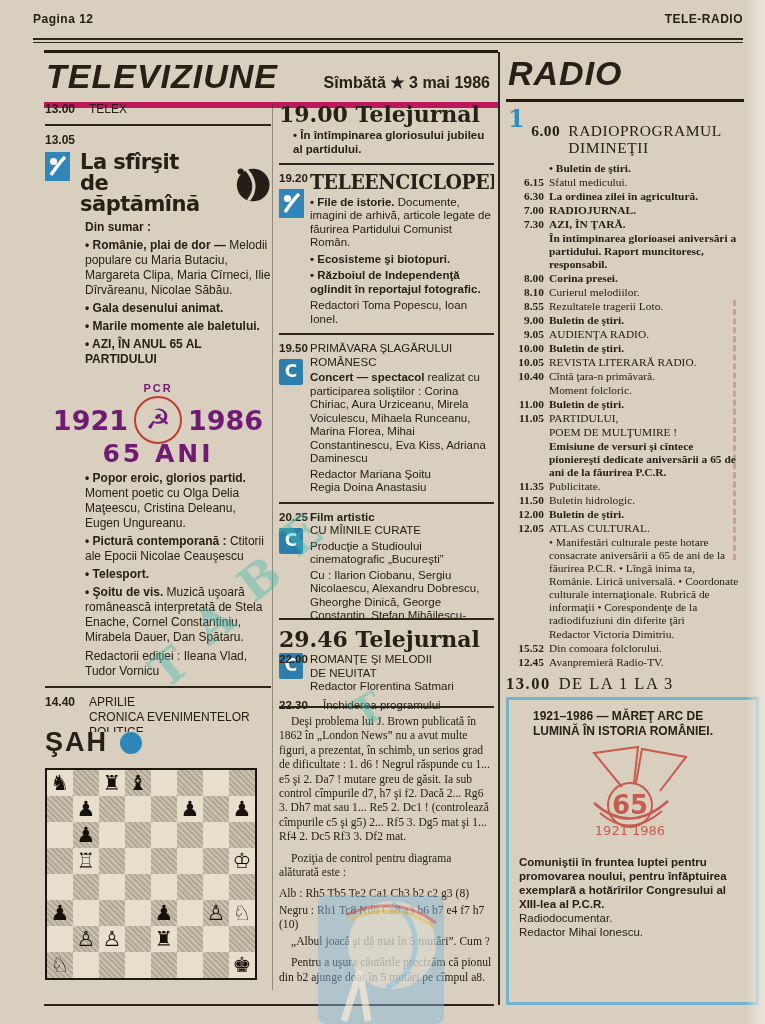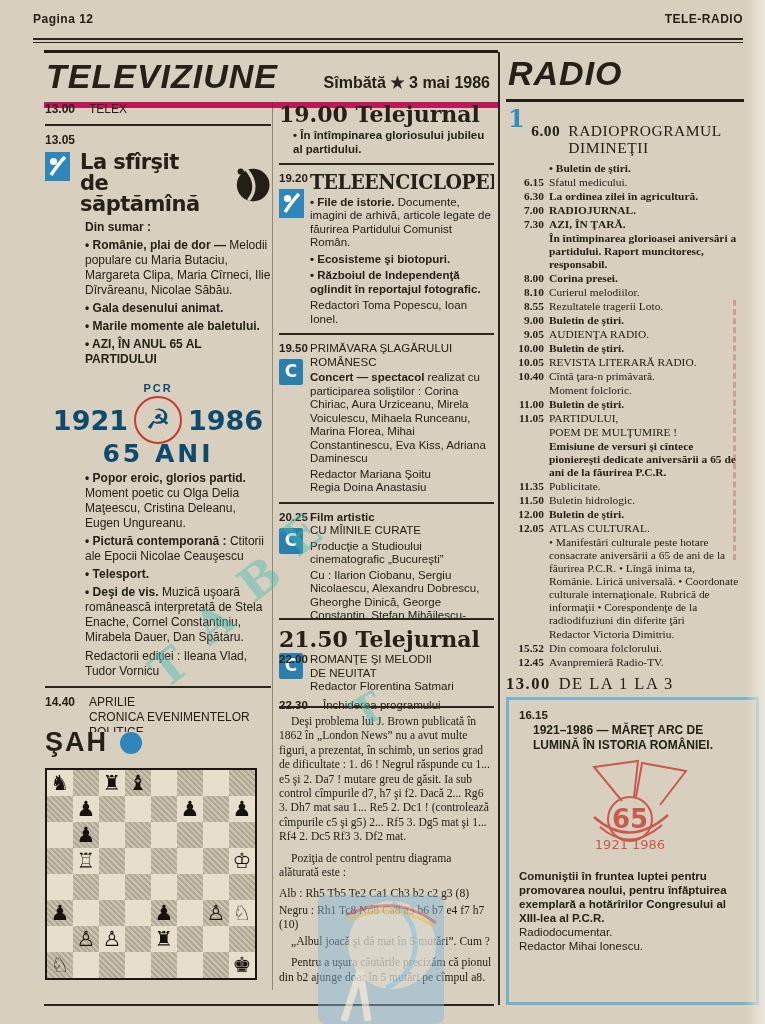--- a/index.html
+++ b/index.html
@@ -31,21 +31,21 @@
   .trow .time{min-width:36px;}
   .indent{margin-left:40px;}
   .bullet{margin:3px 0;}
   .bullet::before{content:"• ";font-weight:700;}
   .lead{font-weight:700;}
   
   .tvicon{width:25px;height:29px;background:#2f86bb;display:inline-flex;align-items:center;justify-content:center;}
   .logohead{display:flex;gap:10px;margin-top:4px;}
   .logoblock{font-family:"DejaVu Sans",sans-serif;font-weight:800;font-size:21px;line-height:21px;letter-spacing:-0.5px;display:flex;align-items:center;gap:4px;}
   
-  .emblem{color:#0c4a6e;text-align:center;margin:14px 0 10px 0;}
+  .emblem{color:#701a75;text-align:center;margin:14px 0 10px 0;}
   .emblem .pcr{font-size:11px;font-weight:800;letter-spacing:2px;}
   .emblem .erow{display:flex;align-items:center;justify-content:center;gap:6px;}
   .emblem .yr{font-size:27px;font-weight:800;font-family:"DejaVu Sans",sans-serif;}
   .wreath{width:44px;height:44px;border:2px solid #c23b2c;border-radius:50%;display:flex;align-items:center;justify-content:center;font-size:28px;line-height:1;}
   .emblem .ani{font-size:25px;font-weight:800;letter-spacing:3px;margin-top:2px;font-family:"DejaVu Sans",sans-serif;}
   
   .bigtitle{font-family:"DejaVu Serif",serif;font-weight:700;font-size:22px;line-height:24px;margin:2px 0;}
   .dispname{font-family:"DejaVu Serif",serif;font-weight:700;font-size:21px;letter-spacing:-0.5px;display:inline-block;transform:scaleX(.9);transform-origin:left;margin:3px 0;}
   .prog{position:relative;padding-left:31px;}
   .prog .time{position:absolute;left:0;top:0;}
@@ -164,21 +164,21 @@
 
     <div class="indent">
       <div>
 
           <p class="bullet"><span class="lead">Popor eroic, glorios partid.</span><span> Moment poetic cu Olga Delia Maţeescu, Cristina Deleanu, Eugen Ungureanu.</span></p>
 
           <p class="bullet"><span class="lead">Pictură contemporană :</span><span> Ctitorii ale Epocii Nicolae Ceauşescu</span></p>
 
           <p class="bullet"><span class="lead">Telesport.</span><span></span></p>
 
-          <p class="bullet"><span class="lead">Deşi de vis.</span><span> Muzică uşoară românească interpretată de Stela Enache, Cornel Constantiniu, Mirabela Dauer, Dan Spătaru.</span></p>
+          <p class="bullet"><span class="lead">Şoitu de vis.</span><span> Muzică uşoară românească interpretată de Stela Enache, Cornel Constantiniu, Mirabela Dauer, Dan Spătaru.</span></p>
         </div>
       <p style="margin:4px 0 0 0;">Redactorii ediţiei : Ileana Vlad, Tudor Vornicu</p>
     </div>
 
     <div class="hr"></div>
     <div class="trow">
       <span class="time">14.40</span>
       <span class="caps">
         <div>APRILIE</div>
         <div>CRONICA EVENIMENTELOR</div>
@@ -308,21 +308,21 @@
       <div>
 
       <p style="margin:2px 0;"><span>Producţie a Studioului cinematografic „Bucureşti”</span></p>
           <p style="margin:2px 0;"><span>Cu : Ilarion Ciobanu, Sergiu Nicolaescu, Alexandru Dobrescu, Gheorghe Dinică, George Constantin, Ştefan Mihăilescu-Brăila, Sebastian Papaiani, Aimée Iacobescu.</span></p>
         </div>
     </div>
   </div>
 
   <div class="col2b">
     <div class="hr" style="margin-top:0;"></div>
-    <div class="bigtitle"><span>21.50</span> <span>Telejurnal</span></div>
+    <div class="bigtitle"><span>29.46</span> <span>Telejurnal</span></div>
     <div class="prog" style="margin-top:2px;">
       <span class="icon-slot cicon" style="top:0;">C</span>
       <div><span class="time">22.00</span> <span class="caps">ROMANŢE ŞI MELODII</span></div>
       <div class="caps">DE NEUITAT</div>
       <div>Redactor Florentina Satmari</div>
     </div>
     <div class="trow" style="margin-top:5px;">
       <span class="time">22.30</span>
       <span>Închiderea programului</span>
     </div>
@@ -497,21 +497,20 @@
         <div class="r-row bold no-time">
           <span class="r-time"></span>
           <span class="r-text">• Ţara în cea de a 65-a primăvară a partidului. România Epocii Nicolae Ceauşescu.</span>
         </div>
 
       </div>
 
   </div>
 
   <div class="radio-box">
-    <div class="btime">16.15</div>
     <div class="btitle">1921–1986 — MĂREŢ ARC DE LUMINĂ ÎN ISTORIA ROMÂNIEI.</div>
     <svg class="bstamp" width="140" height="108" viewBox="0 0 140 108">
       <g stroke="#c6473a" fill="none" stroke-width="2">
         <path d="M58 44 L30 10 L74 4 L70 40"></path>
         <path d="M72 40 L78 6 L122 14 L96 48"></path>
         <circle cx="66" cy="62" r="22"></circle>
         <path d="M30 60 Q66 92 104 58" stroke-width="2.5"></path>
         <path d="M36 70 Q66 96 98 68"></path>
       </g>
       <text x="66" y="71" font-size="26" font-weight="bold" fill="#c6473a" text-anchor="middle" font-family="DejaVu Sans, sans-serif">65</text>

